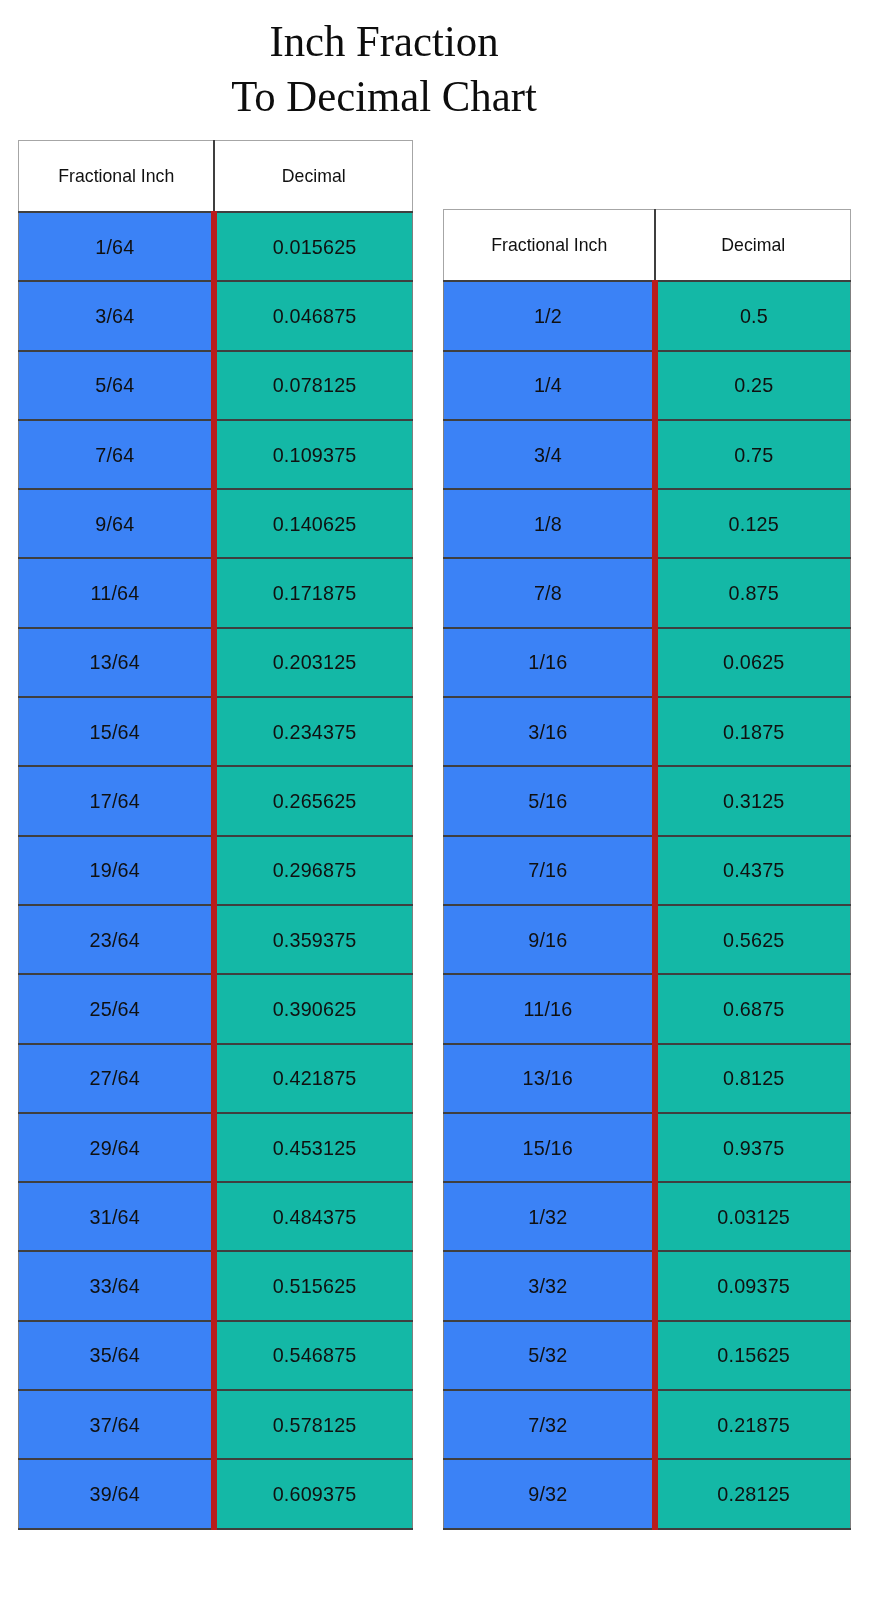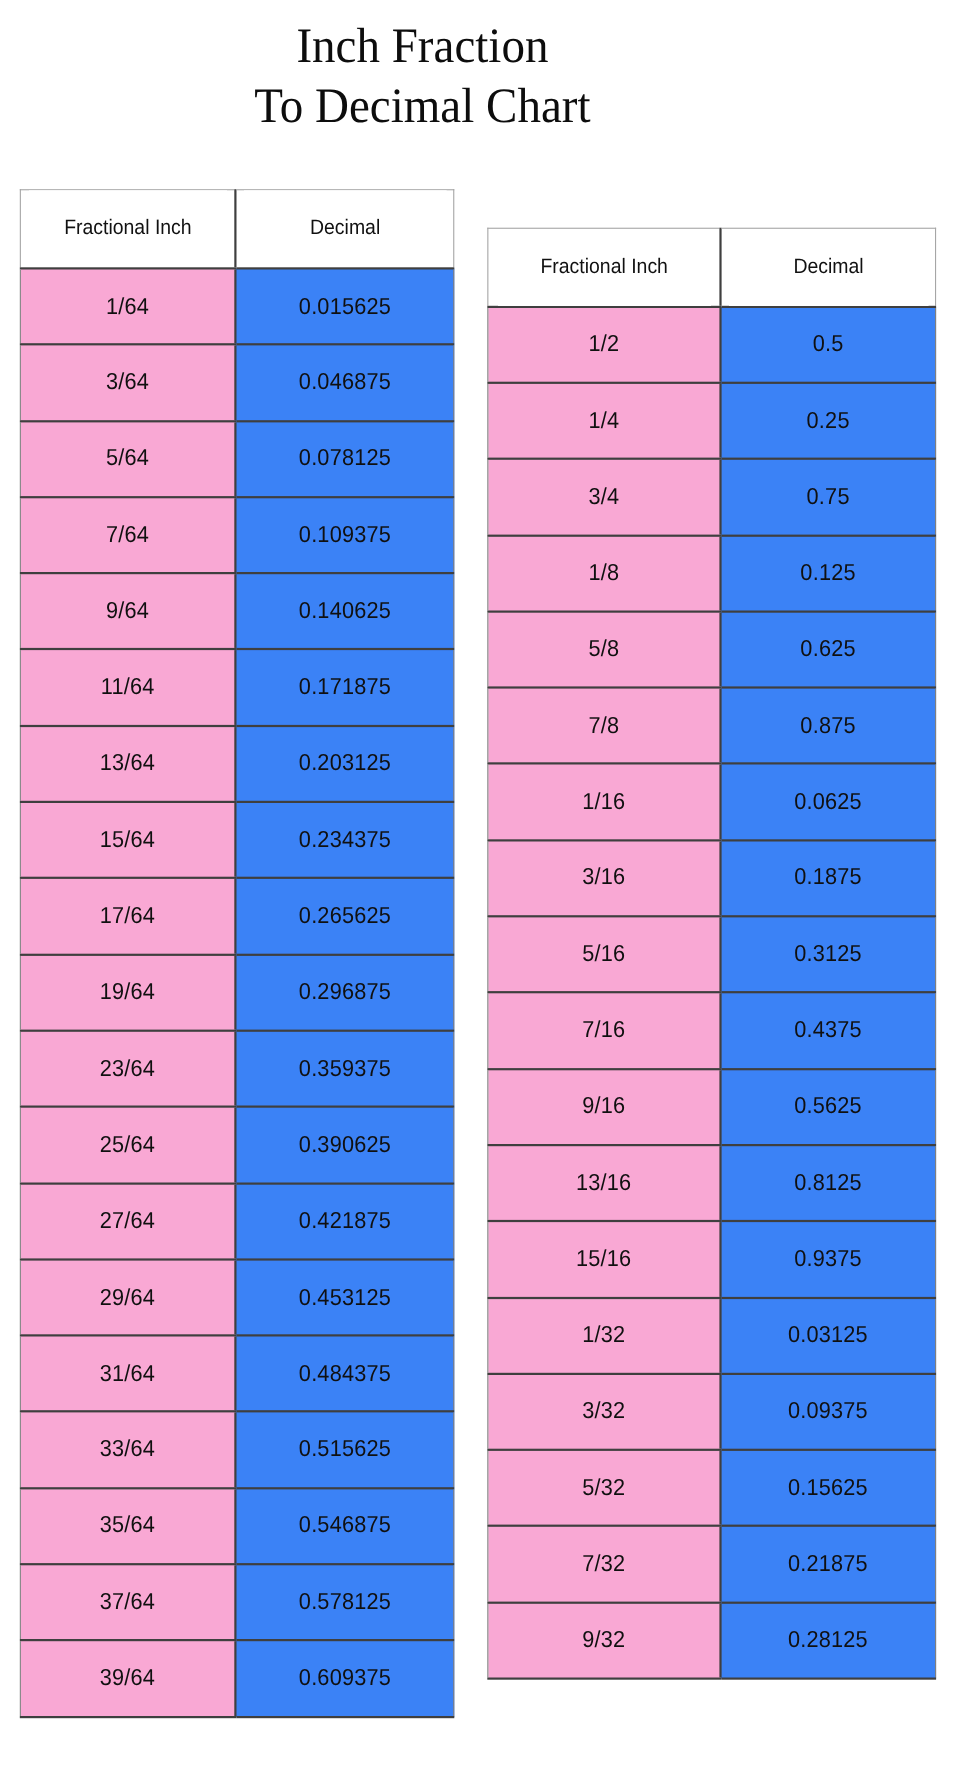--- a/index.html
+++ b/index.html
@@ -36,22 +36,21 @@
   }
 
   
   #tables-wrap {
     position: absolute;
     left: 0;
     top: 140px;
     width: 880px;
     display: flex;
     flex-direction: row;
-    align-items: center;
-    margin-top: 32px;
+    align-items: flex-end;
   }
   .table-spacer-left  { width: 18px;  flex: 0 0 18px; }
   .table-spacer-mid   { width: 30px;  flex: 0 0 30px; }
   .table-spacer-right { width: 31px;  flex: 0 0 31px; }
 
   table.frac-table {
     border-collapse: collapse;
     table-layout: fixed;
     background: #ffffff;
   }
@@ -94,27 +93,27 @@
     font-size: 21px;
     font-weight: 400;
     color: #101010;
     letter-spacing: 0.2px;
   }
   tbody td span.cell-text {
     display: inline-block;
     transform: scaleX(0.94);
   }
   tbody td.cell-frac {
-    background: #f9a8d4;
+    background: #3b82f6;
     border-left: 1px solid #7f7f7f;
-    border-right: 1px solid #b91c1c;
+    border-right: 6px solid #b91c1c;
     border-bottom: 1px solid #d9d9d9;
   }
   tbody td.cell-dec {
-    background: #3b82f6;
+    background: #14b8a6;
     border-left: 2px solid #3f3f3f;
     border-right: 1px solid #7f7f7f;
     border-bottom: 1px solid #b8d39a;
   }
   tbody tr.row-sep td.cell-frac,
   tbody tr.row-sep td.cell-dec {
     border-bottom: 2px solid #3f3f3f;
   }
   tbody tr:last-child td.cell-frac,
   tbody tr:last-child td.cell-dec {
@@ -247,24 +246,20 @@
         </tr>
         <tr class="row-sep">
           <td class="cell-frac"><span class="cell-text">3/4</span></td>
           <td class="cell-dec"><span class="cell-text">0.75</span></td>
         </tr>
         <tr class="row-sep">
           <td class="cell-frac"><span class="cell-text">1/8</span></td>
           <td class="cell-dec"><span class="cell-text">0.125</span></td>
         </tr>
         <tr class="row-sep">
-          <td class="cell-frac"><span class="cell-text">5/8</span></td>
-          <td class="cell-dec"><span class="cell-text">0.625</span></td>
-        </tr>
-        <tr class="row-sep">
           <td class="cell-frac"><span class="cell-text">7/8</span></td>
           <td class="cell-dec"><span class="cell-text">0.875</span></td>
         </tr>
         <tr class="row-sep">
           <td class="cell-frac"><span class="cell-text">1/16</span></td>
           <td class="cell-dec"><span class="cell-text">0.0625</span></td>
         </tr>
         <tr class="row-sep">
           <td class="cell-frac"><span class="cell-text">3/16</span></td>
           <td class="cell-dec"><span class="cell-text">0.1875</span></td>
@@ -275,20 +270,24 @@
         </tr>
         <tr class="row-sep">
           <td class="cell-frac"><span class="cell-text">7/16</span></td>
           <td class="cell-dec"><span class="cell-text">0.4375</span></td>
         </tr>
         <tr class="row-sep">
           <td class="cell-frac"><span class="cell-text">9/16</span></td>
           <td class="cell-dec"><span class="cell-text">0.5625</span></td>
         </tr>
         <tr class="row-sep">
+          <td class="cell-frac"><span class="cell-text">11/16</span></td>
+          <td class="cell-dec"><span class="cell-text">0.6875</span></td>
+        </tr>
+        <tr class="row-sep">
           <td class="cell-frac"><span class="cell-text">13/16</span></td>
           <td class="cell-dec"><span class="cell-text">0.8125</span></td>
         </tr>
         <tr class="row-sep">
           <td class="cell-frac"><span class="cell-text">15/16</span></td>
           <td class="cell-dec"><span class="cell-text">0.9375</span></td>
         </tr>
         <tr class="row-sep">
           <td class="cell-frac"><span class="cell-text">1/32</span></td>
           <td class="cell-dec"><span class="cell-text">0.03125</span></td>

